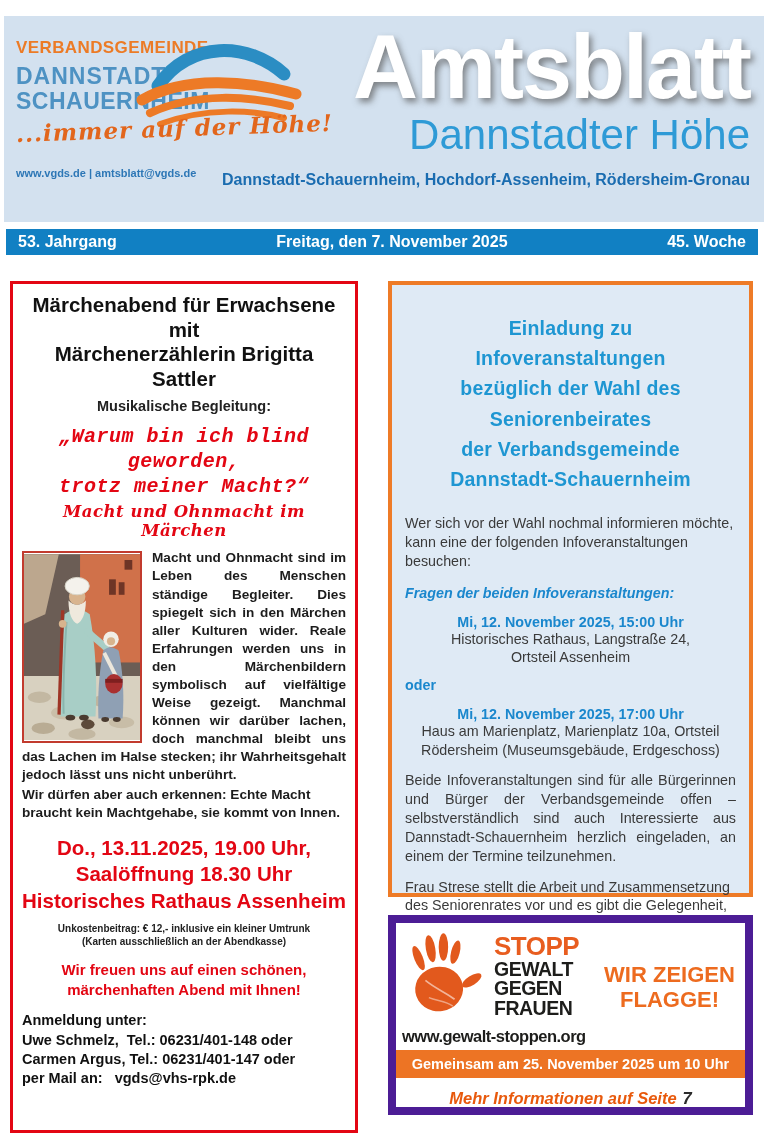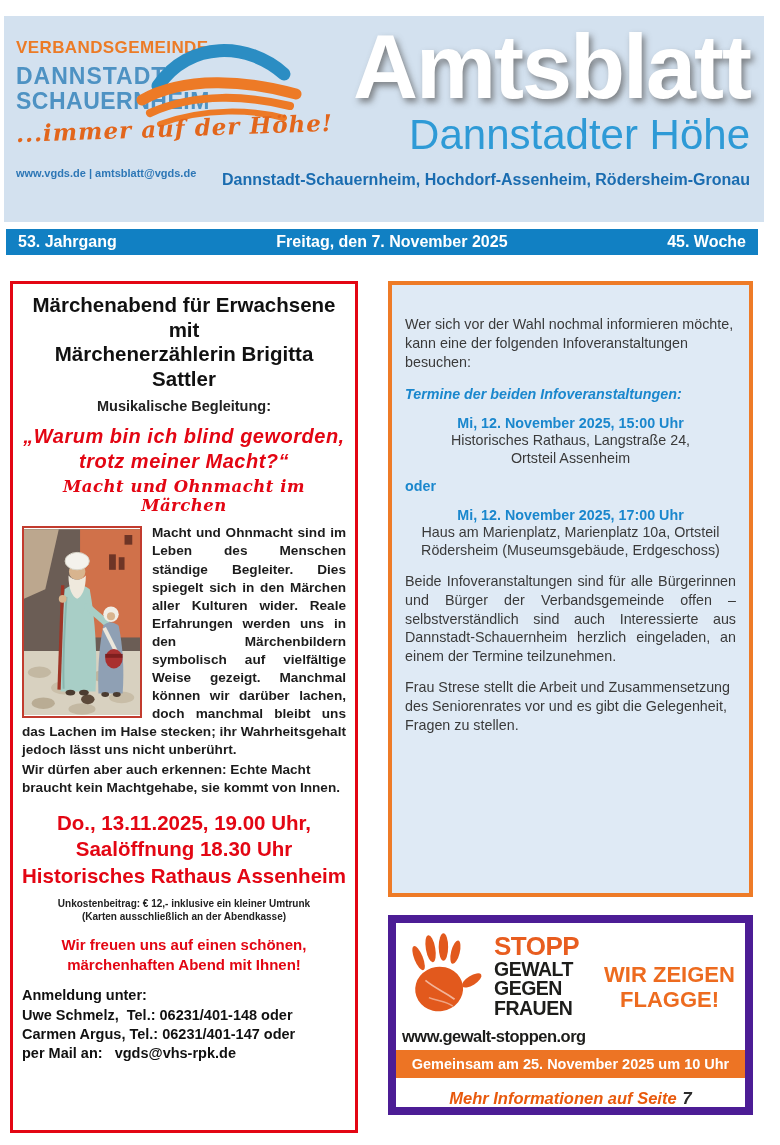--- a/index.html
+++ b/index.html
@@ -31,21 +31,21 @@
   .date-bar { position:absolute; left:6px; top:229px; width:752px; height:26px; background:#1180c3;
               color:#fff; display:flex; justify-content:space-between; align-items:center;
               padding:0 12px; font-size:16px; font-weight:bold; }
 
   
   .left-box { position:absolute; left:10px; top:281px; width:348px; height:852px;
               border:3px solid #e30613; padding:9px 9px 6px 9px; background:#fff; }
   .lb-title { font-size:20.5px; font-weight:bold; text-align:center; line-height:1.2; color:#111; }
   .lb-music { font-size:14.5px; font-weight:bold; text-align:center; margin-top:7px; }
   .lb-musicians { font-size:15px; font-weight:bold; text-align:center; }
-  .lb-quote { font-family:Liberation Sans, sans-serif; font-style:italic; font-weight:bold; font-size:20px;
+  .lb-quote { font-family:Liberation Mono, monospace; font-style:italic; font-weight:bold; font-size:20px;
               color:#e30613; text-align:center; line-height:1.25; margin-top:10px; letter-spacing:.5px;}
   .lb-quote-sub { font-family:"DejaVu Serif",serif; font-style:italic; font-weight:bold; font-size:16.5px;
               color:#e30613; text-align:center; margin-top:3px; letter-spacing:.5px;}
   .lb-bodywrap { margin-top:9px; font-size:13.6px; line-height:1.33; text-align:justify; color:#1c1c1c; font-weight:600;}
   .illu { float:left; margin:2px 10px 2px 0; border:2px solid #c23b2e; display:block; }
   .lb-body2 { clear:both; font-size:13.6px; line-height:1.33; color:#1c1c1c; margin-top:2px; font-weight:600;}
   .lb-event { font-size:20.5px; font-weight:bold; color:#e30613; text-align:center; line-height:1.3; margin-top:12px; }
   .lb-fee { font-size:10px; font-weight:bold; text-align:center; margin-top:8px; line-height:1.3; }
   .lb-closing { font-size:15px; font-weight:bold; color:#e30613; text-align:center; margin-top:12px; line-height:1.3; }
   .lb-reg { margin-top:12px; font-size:14.5px; font-weight:bold; line-height:1.33; color:#111;}
@@ -172,22 +172,28 @@
       <div class="pre">Anmeldung unter:</div>
       <div class="pre">Uwe Schmelz,  Tel.: 06231/401-148 oder</div>
       <div class="pre">Carmen Argus, Tel.: 06231/401-147 oder</div>
       <div class="pre">per Mail an:   vgds@vhs-rpk.de</div>
 
     </div>
 
   </div>
 
   <div class="right-top">
+    <div class="rt-title prelines">Einladung zu
+Infoveranstaltungen
+bezüglich der Wahl des
+Seniorenbeirates
+der Verbandsgemeinde
+Dannstadt-Schauernheim</div>
     <div class="rt-intro">Wer sich vor der Wahl nochmal informieren möchte, kann eine der folgenden Infoveranstaltungen besuchen:</div>
-    <div class="rt-label">Termine der beiden Infoveranstaltungen:</div>
+    <div class="rt-label">Fragen der beiden Infoveranstaltungen:</div>
     <div class="rt-date">Mi, 12. November 2025, 15:00 Uhr</div>
     <div class="rt-loc prelines">Historisches Rathaus, Langstraße 24,
 Ortsteil Assenheim</div>
     <div class="rt-oder">oder</div>
     <div class="rt-date">Mi, 12. November 2025, 17:00 Uhr</div>
     <div class="rt-loc prelines">Haus am Marienplatz, Marienplatz 10a, Ortsteil
 Rödersheim (Museumsgebäude, Erdgeschoss)</div>
     <div class="rt-body">Beide Infoveranstaltungen sind für alle Bürgerinnen und Bürger der Verbandsgemeinde offen – selbstverständlich sind auch Interessierte aus Dannstadt-Schauernheim herzlich eingeladen, an einem der Termine teilzunehmen.</div>
     <div class="rt-body2">Frau Strese stellt die Arbeit und Zusammensetzung des Seniorenrates vor und es gibt die Gelegenheit, Fragen zu stellen.</div>
   </div>

